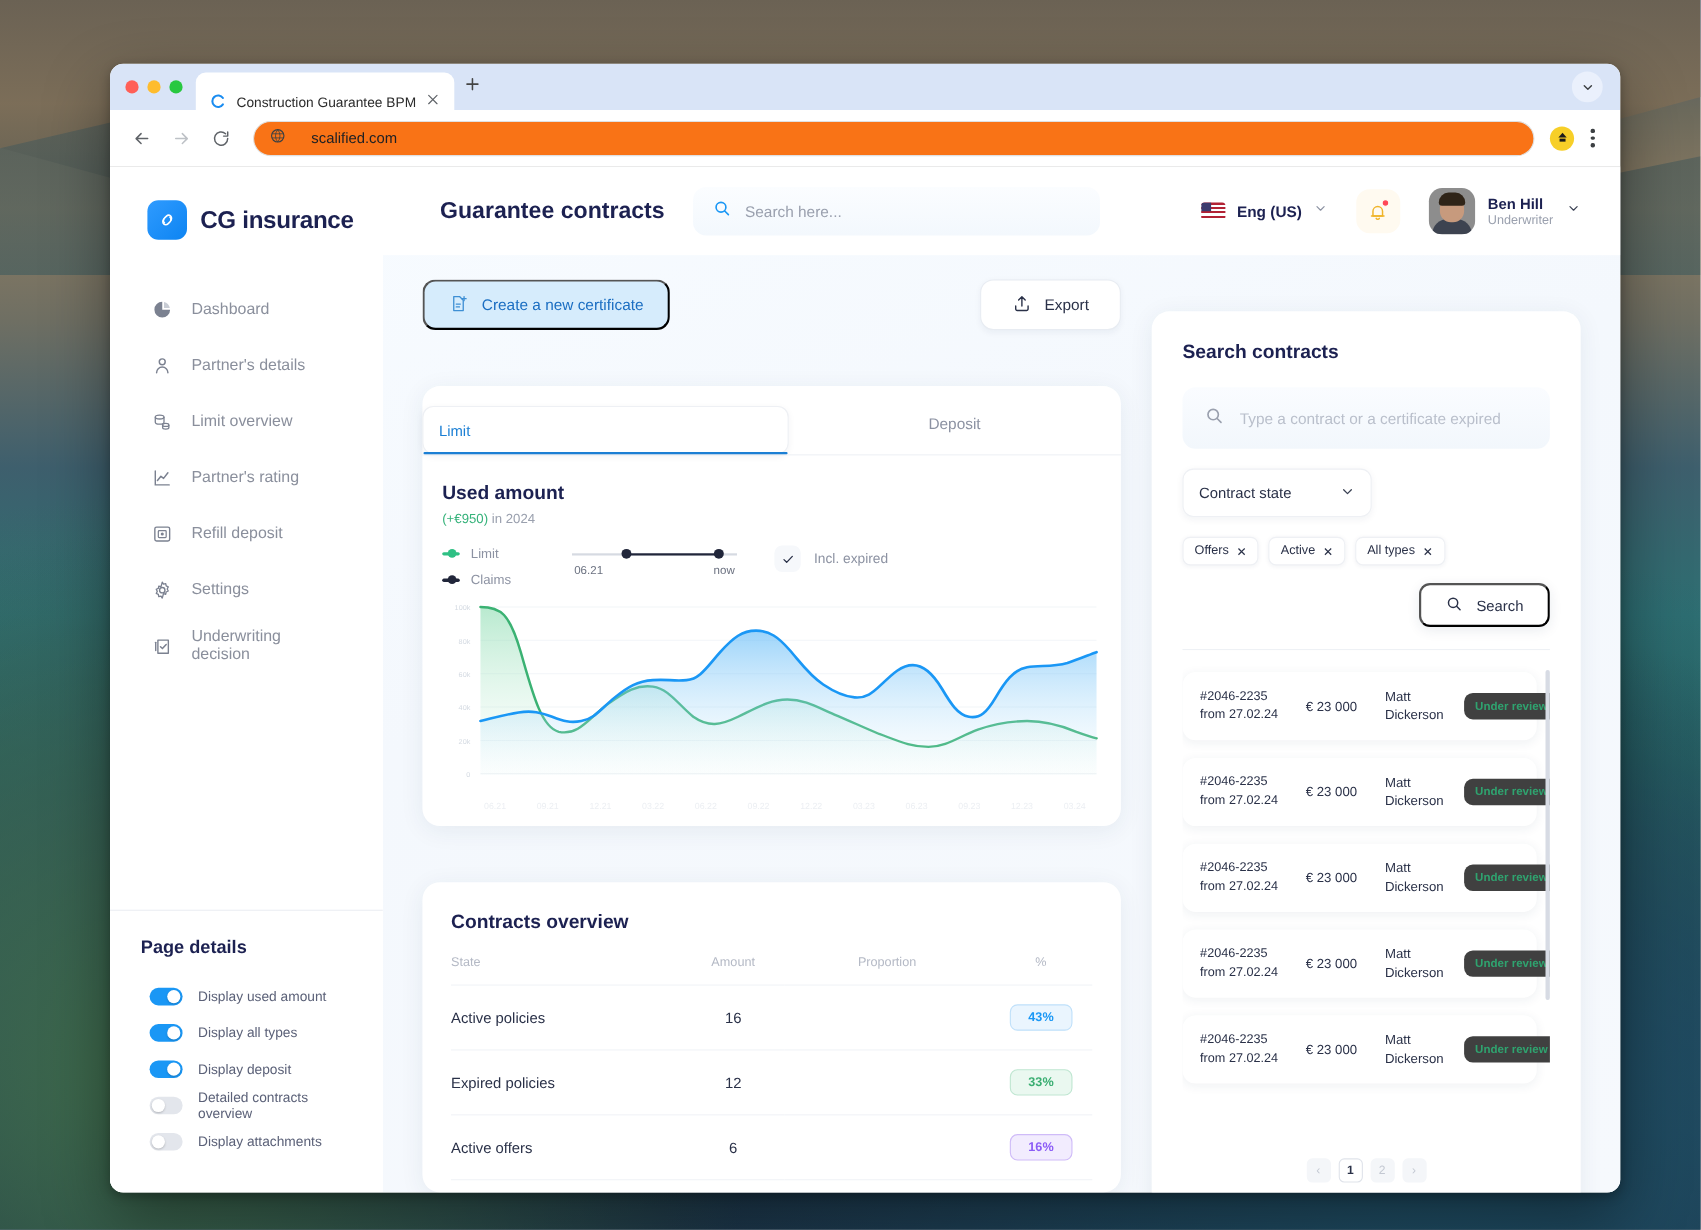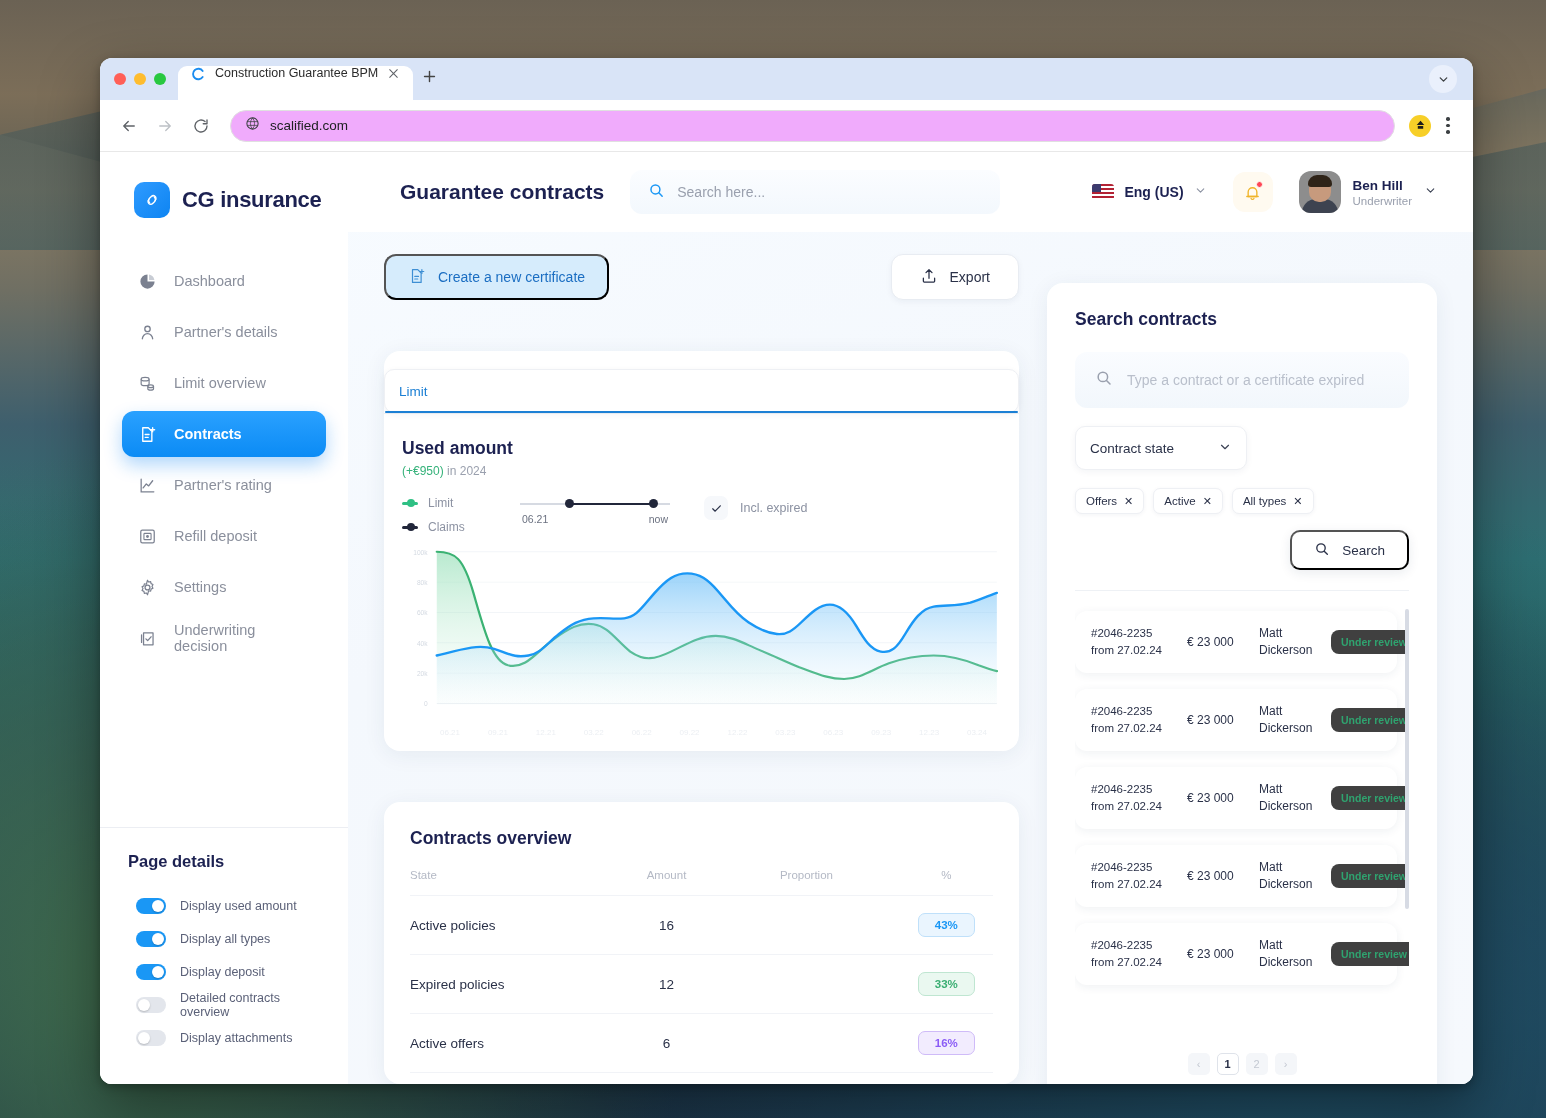--- a/index.html
+++ b/index.html
@@ -55,21 +55,21 @@
   .tabstrip {
     height: 42px; background: #d9e4f7; display: flex; align-items: flex-end;
     padding-left: 14px; position: relative;
   }
   .traffic { display: flex; gap: 8px; align-items: center; height: 42px; padding-right: 12px; }
   .dot { width: 12px; height: 12px; border-radius: 50%; }
   .dot.r { background: #ff5f57; }
   .dot.y { background: #febc2e; }
   .dot.g { background: #28c840; }
   .tab {
-    display: flex; align-items: flex-start; gap: 9px;
+    display: flex; align-items: flex-end; gap: 9px;
     height: 34px; padding: 0 10px 0 12px; min-width: 232px;
     background: #fff; border-radius: 9px 9px 0 0; position: relative;
   }
   .tab-fav {
     width: 16px; height: 16px; flex: none; display: flex; align-items: center; justify-content: center;
   }
   .tab-title {
     font-size: 12.5px; color: #2b2b2b; white-space: nowrap; overflow: hidden;
     text-overflow: ellipsis; flex: 1;
   }
@@ -83,22 +83,22 @@
     height: 52px; background: #fff; display: flex; align-items: center;
     gap: 6px; padding: 0 14px; border-bottom: 1px solid #e8e8e8;
   }
   .navbtn {
     width: 30px; height: 30px; display: flex; align-items: center; justify-content: center;
     color: #5f6368; border-radius: 50%;
   }
   .navbtn.disabled { color: #bdc1c6; }
   .omnibox {
     flex: 1; height: 32px; border: 1px solid #e0e0e0; border-radius: 16px;
-    display: flex; align-items: center; gap: 10px; padding: 0 14px; margin: 0 8px;
-    background: #f0abfc;
+    display: flex; align-items: center; gap: 23px; padding: 0 14px; margin: 0 8px;
+    background: #f97316;
   }
   .omni-url { font-size: 13.5px; color: #202124; }
   .ext-icon {
     width: 22px; height: 22px; border-radius: 50%; background: #f7cf28;
     display: flex; align-items: center; justify-content: center; flex: none;
   }
   .kebab { width: 22px; display: flex; flex-direction: column; gap: 3px; align-items: center; }
   .kebab i { width: 3.5px; height: 3.5px; background: #3c4043; border-radius: 50%; display: block; }
 
   
@@ -444,30 +444,20 @@
           <span class="ni">
             <svg width="19" height="19" viewBox="0 0 24 24">
                 <ellipse cx="9" cy="6.5" rx="5" ry="2.2" stroke="#7b8190" stroke-width="1.5" fill="none"></ellipse>
                 <path d="M4 6.5v6c0 1.2 2.2 2.2 5 2.2s5-1 5-2.2v-6" stroke="#7b8190" stroke-width="1.5" fill="none"></path>
                 <ellipse cx="16" cy="15.5" rx="3.6" ry="1.8" stroke="#7b8190" stroke-width="1.5" fill="none"></ellipse>
                 <path d="M12.4 15.5v3c0 1 1.6 1.8 3.6 1.8s3.6-.8 3.6-1.8v-3" stroke="#7b8190" stroke-width="1.5" fill="none"></path>
               </svg>
           </span>
           <span class="nav-label">Limit overview</span>
         </div>
-        <div class="nav-item active">
-          <span class="ni">
-            <svg width="19" height="19" viewBox="0 0 24 24">
-                <path d="M6 3.5h7l4.5 4.5v12.5H6z" stroke="#fff" stroke-width="1.7" fill="none" stroke-linejoin="round"></path>
-                <path d="M9 12h5M9 15.5h4" stroke="#fff" stroke-width="1.6" stroke-linecap="round"></path>
-                <path d="M18.5 3.5v5M16 6h5" stroke="#fff" stroke-width="1.7" stroke-linecap="round"></path>
-              </svg>
-          </span>
-          <span class="nav-label">Contracts</span>
-        </div>
         <div class="nav-item">
           <span class="ni">
             <svg width="19" height="19" viewBox="0 0 24 24">
                 <path d="M4 4v16h16" stroke="#7b8190" stroke-width="1.6" fill="none" stroke-linecap="round"></path>
                 <path d="M6.5 15l4-5 3 2.5 5-6.5" stroke="#7b8190" stroke-width="1.7" fill="none" stroke-linecap="round" stroke-linejoin="round"></path>
               </svg>
           </span>
           <span class="nav-label">Partner's rating</span>
         </div>
         <div class="nav-item">
@@ -596,20 +586,21 @@
                     <path d="M4.5 15v3.5a1.8 1.8 0 0 0 1.8 1.8h11.4a1.8 1.8 0 0 0 1.8-1.8V15" stroke="#2a3148" stroke-width="1.7" fill="none" stroke-linecap="round"></path>
                   </svg>
               </span>
               <span>Export</span>
             </button>
           </div>
 
           <div class="card chart-card">
             <div class="tabs">
               <div class="tab-item sel">Limit</div>
+              <div class="tab-item">Deposit</div>
             </div>
 
             <div class="chart-head">
               <div class="chart-title">Used amount</div>
               <div class="chart-sub">
                 <b>(+€950)</b>
                 <span>in 2024</span>
               </div>
             </div>
 

